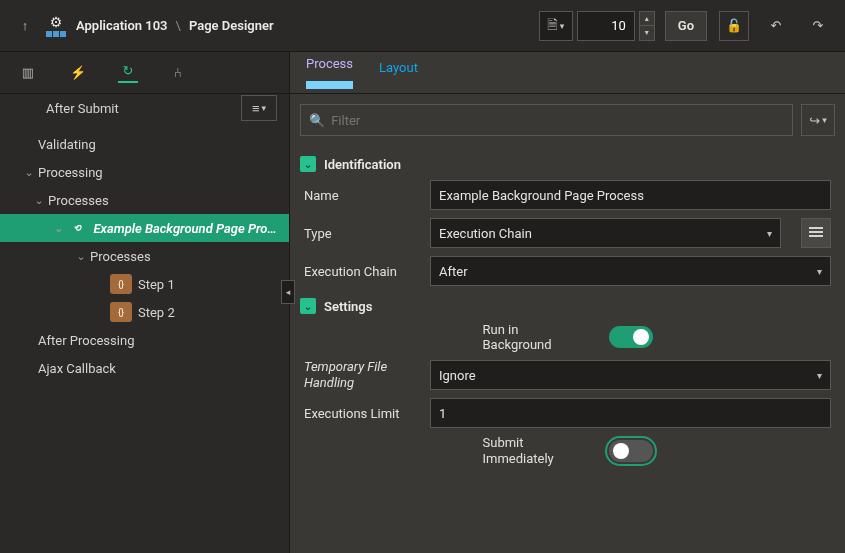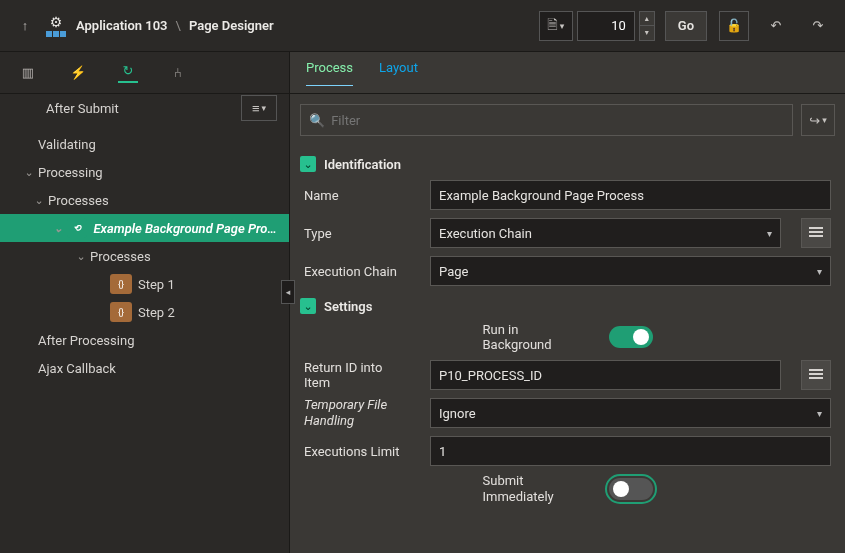--- a/index.html
+++ b/index.html
@@ -50,21 +50,21 @@
 .tree-row .node-icon { width: 22px; height: 20px; background: #a46a39; border-radius: 3px; display: flex; align-items: center; justify-content: center; margin-right: 6px; font-size: 9px; color: #fff; }
 .tree-row .node-icon.green { background: #1f9e74; }
 .tree-row.selected { background: #1f9e74; color: #fff; font-style: italic; font-weight: 600; }
 .tree-row.section { font-weight: 400; }
 .tree-header { display: flex; align-items: center; justify-content: space-between; padding: 0 8px; }
 .list-menu { width: 36px; height: 26px; border: 1px solid #555; background: #2b2927; display: flex; align-items: center; justify-content: center; gap: 2px; color: #c6c3c0; cursor: pointer; margin-right: 4px; }
 
 
 .right-tabs { height: 42px; border-bottom: 1px solid #1a1917; display: flex; align-items: center; padding: 0 16px; gap: 26px; background: #3a3835; }
 .right-tab { color: #0ea5e9; cursor: pointer; padding-bottom: 10px; }
-.right-tab.active { color: #86efac; border-bottom: 1px solid #7dd3fc; }
+.right-tab.active { color: #c4b5fd; border-bottom: 8px solid #7dd3fc; }
 
 
 .filter-row { padding: 10px 10px; display: flex; gap: 8px; }
 .filter-input-wrap { flex: 1; height: 32px; border: 1px solid #595754; background: #3a3835; display: flex; align-items: center; padding: 0 8px; gap: 6px; color: #9a9794; }
 .filter-input-wrap input { flex: 1; background: transparent; border: none; color: #e6e4e1; outline: none; }
 .filter-menu { width: 34px; height: 32px; border: 1px solid #595754; background: #3a3835; display: flex; align-items: center; justify-content: center; color: #c6c3c0; cursor: pointer; }
 
 
 .props { padding: 0 10px 20px 10px; overflow: auto; }
 .sect-header { display: flex; align-items: center; gap: 8px; margin: 10px 0 6px 0; }
@@ -235,50 +235,37 @@
               <div></div>
               <div></div>
               <div></div>
             </div>
         </div>
       </div>
 
       <div class="prop-row">
         <div class="prop-label">Execution Chain</div>
         <div class="prop-input">
-          <span>Page</span>
+          <span>After</span>
           <span class="chevron">▾</span>
         </div>
       </div>
 
       <div class="sect-header">
         <div class="sect-chevron">⌄</div>
         <div class="sect-title">Settings</div>
       </div>
 
       <div class="prop-row">
         <div class="prop-label">Run in Background</div>
         <div class="toggle on">
             <div class="knob"></div>
           </div>
       </div>
 
-      <div class="prop-row">
-        <div class="prop-label">Return ID into Item</div>
-        <div class="prop-input">
-          <input value="P10_PROCESS_ID" style="">
-        </div>
-        <div class="opt-btn">
-          <div class="bars">
-              <div></div>
-              <div></div>
-              <div></div>
-            </div>
-        </div>
-      </div>
 
 
       <div class="prop-row">
         <div class="prop-label" style="line-height:1.2;font-style:italic;">Temporary File Handling</div>
         <div class="prop-input">
           <span>Ignore</span>
           <span class="chevron">▾</span>
         </div>
       </div>
 

